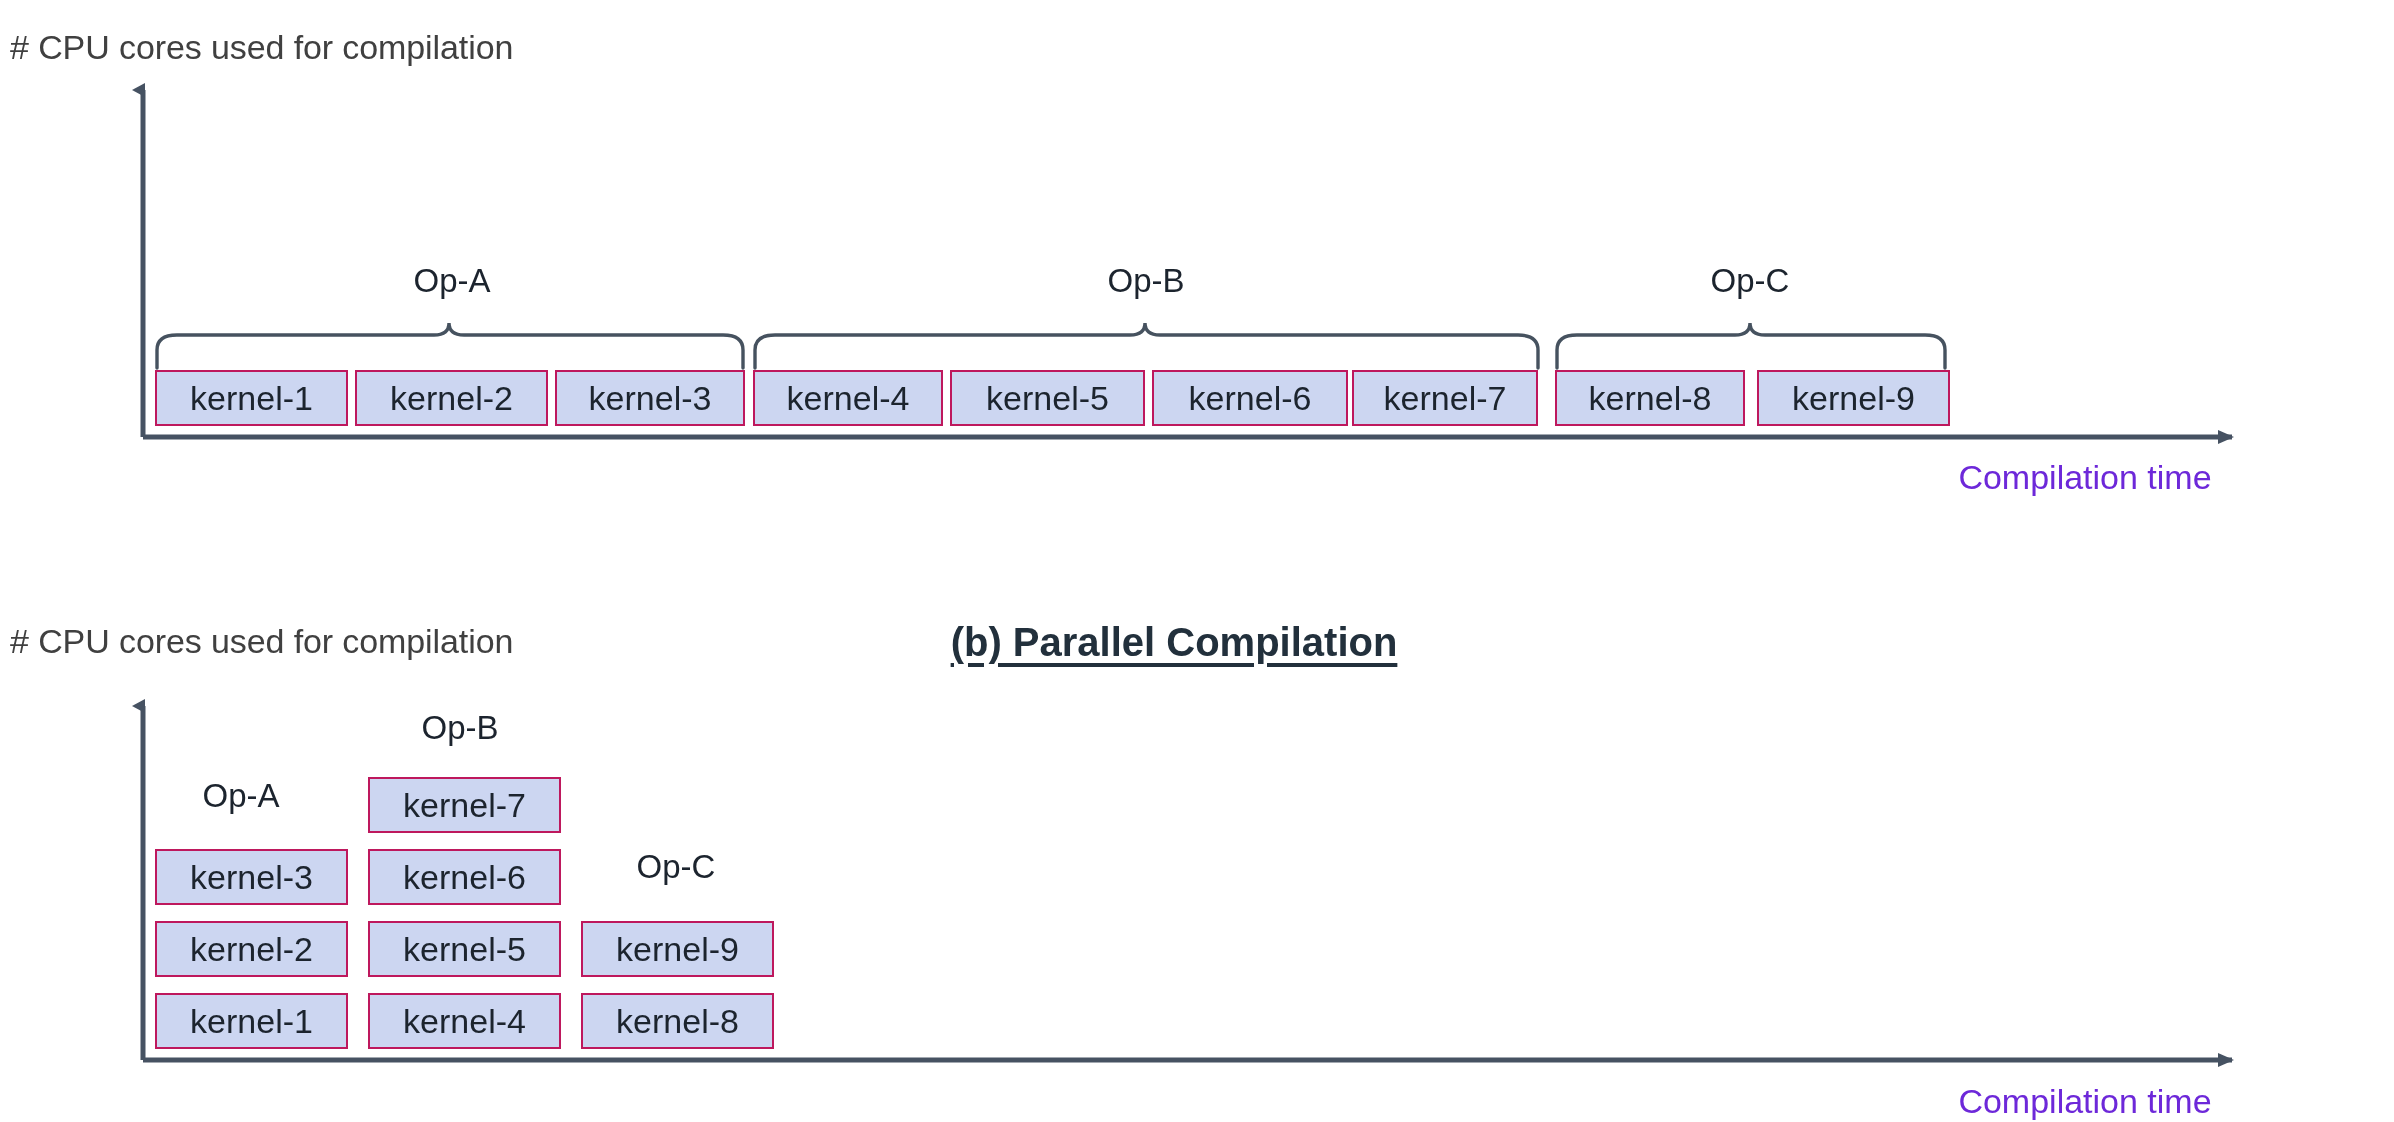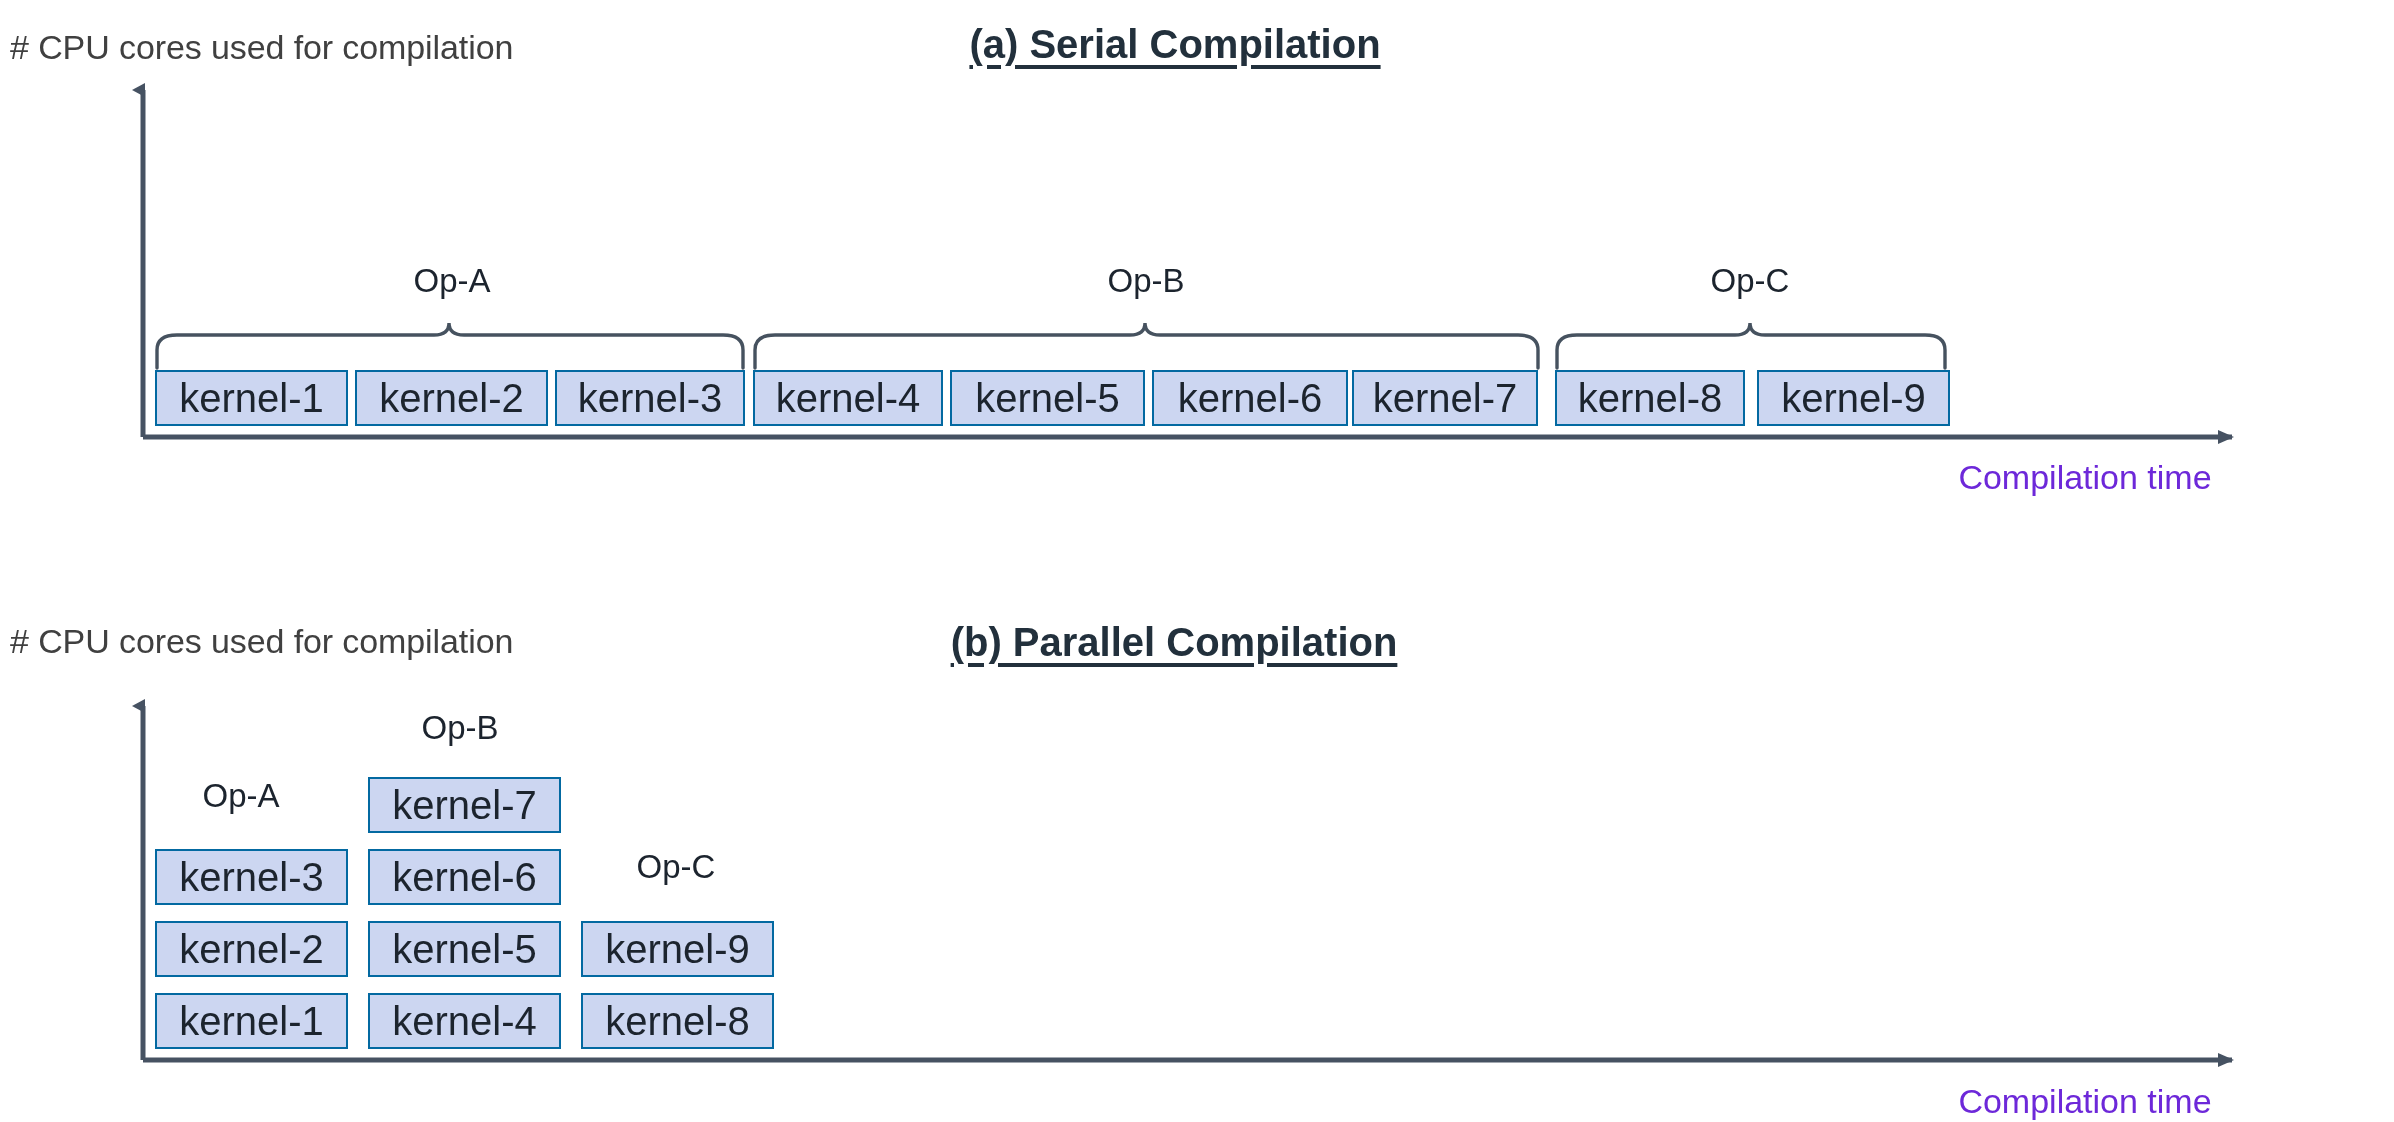--- a/index.html
+++ b/index.html
@@ -51,26 +51,26 @@
     font-size: 33px;
     color: #1c242e;
     white-space: nowrap;
     transform: translateX(-50%);
     text-align: left;
   }
   
   .kbox {
     position: absolute;
     background: #ccd6f1;
-    border: 2px solid #0369a1;
+    border: 2px solid #be185d;
     box-sizing: border-box;
     display: flex;
     align-items: center;
     justify-content: center;
-    font-size: 40px;
+    font-size: 34px;
     color: #1c242e;
     white-space: nowrap;
   }
   
   .svg-layer {
     position: absolute;
     left: 0; top: 0;
     width: 2394px;
     height: 1122px;
     pointer-events: none;
@@ -128,21 +128,20 @@
     <g>
       <line x1="143" y1="1060" x2="143" y2="706" stroke="#465262" stroke-width="5" marker-end="url(#arrowUp)"></line>
     </g>
     <g>
       <line x1="143" y1="1060" x2="2232" y2="1060" stroke="#465262" stroke-width="5" marker-end="url(#arrowRight)"></line>
     </g>
   </svg>
 
   <div class="axis-label-y" style="left:10px; top:28px;"># CPU cores used for compilation</div>
 
-  <div class="panel-title" style="left:1175px; top:22px;">(a) Serial Compilation</div>
 
   <div class="axis-label-x" style="left:2085px; top:458px; transform:translateX(-50%);">Compilation time</div>
 
   <div class="op-label" style="left:452px; top:262px;">Op-A</div>
   <div class="op-label" style="left:1146px; top:262px;">Op-B</div>
   <div class="op-label" style="left:1750px; top:262px;">Op-C</div>
 
   <div class="kbox" style="left:155px;  top:370px; width:193px; height:56px;">kernel-1</div>
   <div class="kbox" style="left:355px;  top:370px; width:193px; height:56px;">kernel-2</div>
   <div class="kbox" style="left:555px;  top:370px; width:190px; height:56px;">kernel-3</div>

